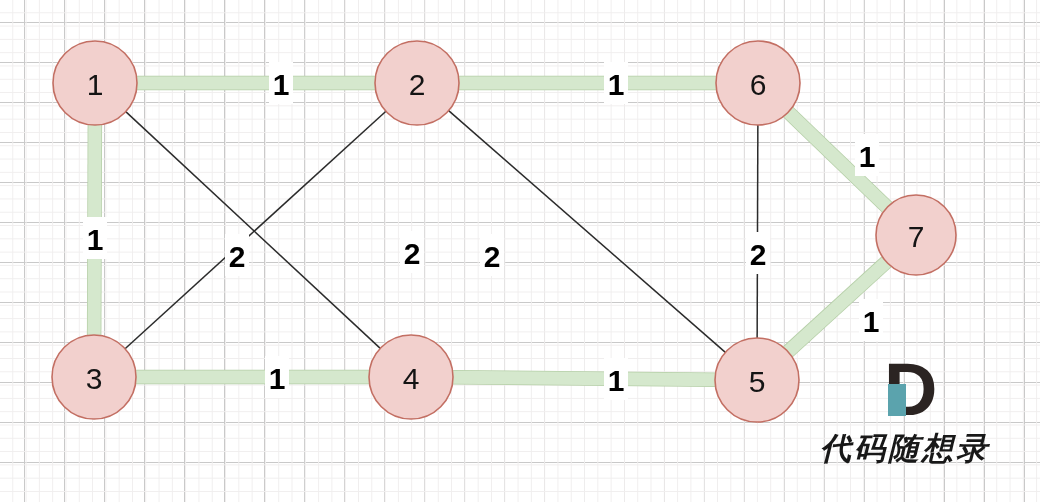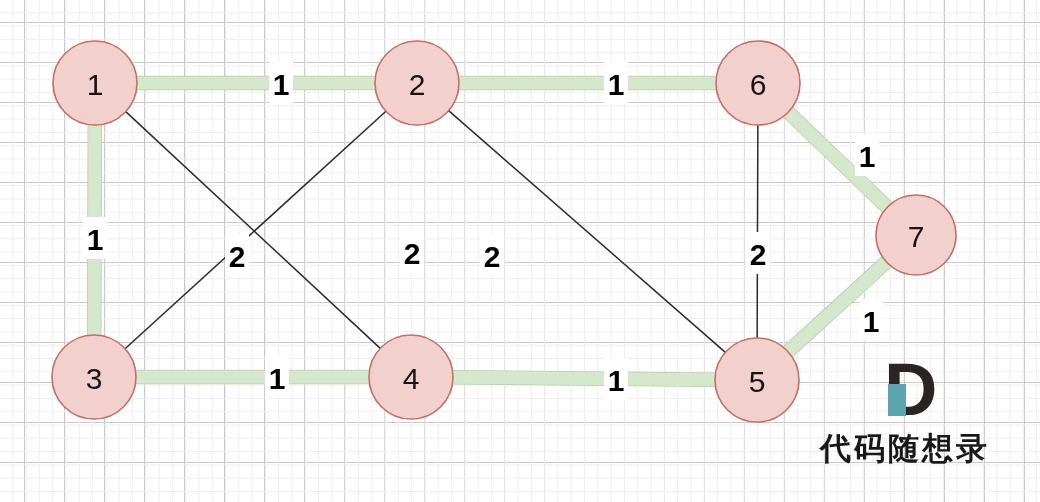--- a/index.html
+++ b/index.html
@@ -47,21 +47,21 @@
     font-weight:bold;font-size:74px;color:#2b2422;
     line-height:0.95;letter-spacing:-2px;
   }
   .wm-teal{
     position:absolute;background:#5ba3ad;
   }
   .wm-cn{
     position:absolute;
     font-family:"DejaVu Sans", sans-serif;
     font-size:31px;font-weight:bold;color:#181818;
-    letter-spacing:3px;
+    letter-spacing:3px;font-style:italic;
     white-space:nowrap;
   }
 </style>
 </head>
 <body>
 
 <div id="canvas">
   <svg id="graph" viewBox="0 0 1040 502" xmlns="http://www.w3.org/2000/svg">
     <g id="mst-edges">
         <line x1="137" y1="83" x2="375" y2="83" class="edge-mst-outline"></line>

